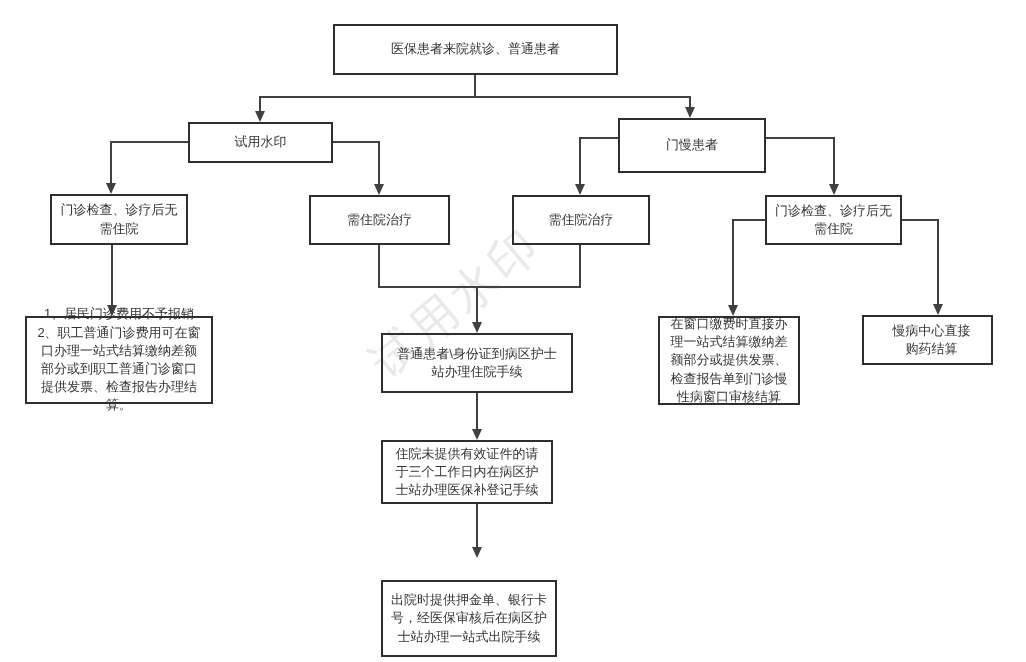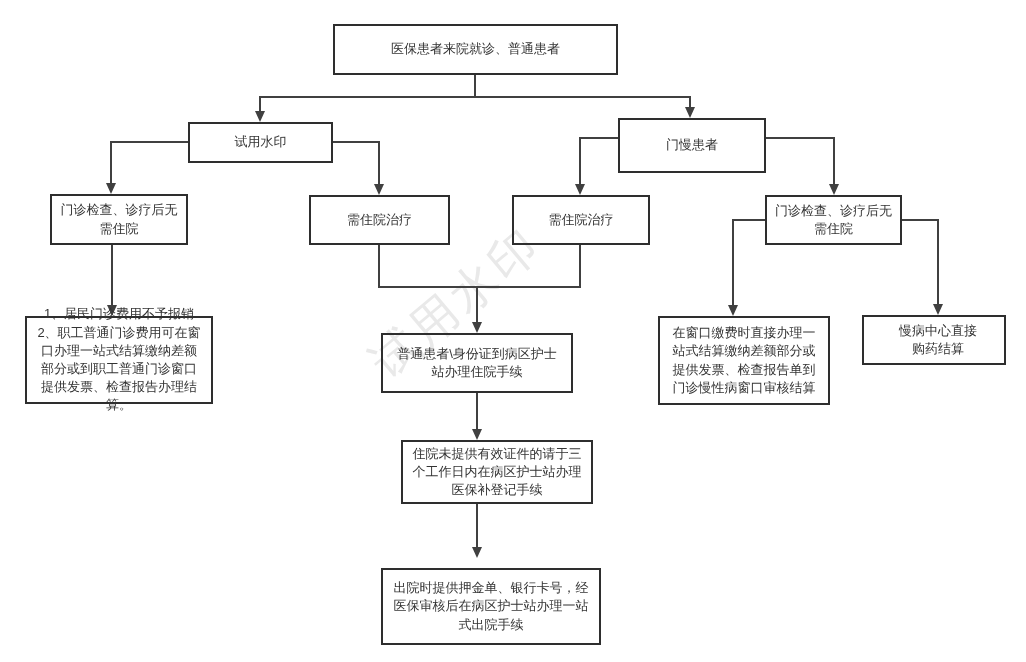--- a/index.html
+++ b/index.html
@@ -84,22 +84,22 @@
 
   <div class="node" style="left:512px;top:195px;width:138px;height:50px;">需住院治疗</div>
 
   <div class="node" style="left:765px;top:195px;width:137px;height:50px;">门诊检查、诊疗后无需住院</div>
 
   <div class="node pre" style="left:25px;top:316px;width:188px;height:88px;">1、居民门诊费用不予报销
 2、职工普通门诊费用可在窗口办理一站式结算缴纳差额部分或到职工普通门诊窗口提供发票、检查报告办理结算。</div>
 
   <div class="node" style="left:381px;top:333px;width:192px;height:60px;">普通患者\身份证到病区护士站办理住院手续</div>
 
-  <div class="node" style="left:401px;top:440px;width:192px;height:64px;">住院未提供有效证件的请于三个工作日内在病区护士站办理医保补登记手续</div>
+  <div class="node" style="left:381px;top:440px;width:172px;height:64px;">住院未提供有效证件的请于三个工作日内在病区护士站办理医保补登记手续</div>
 
-  <div class="node" style="left:381px;top:568px;width:220px;height:77px;">出院时提供押金单、银行卡号，经医保审核后在病区护士站办理一站式出院手续</div>
+  <div class="node" style="left:381px;top:580px;width:176px;height:77px;">出院时提供押金单、银行卡号，经医保审核后在病区护士站办理一站式出院手续</div>
 
-  <div class="node" style="left:658px;top:316px;width:172px;height:89px;padding:3px 8px;">在窗口缴费时直接办理一站式结算缴纳差额部分或提供发票、检查报告单到门诊慢性病窗口审核结算</div>
+  <div class="node" style="left:658px;top:316px;width:142px;height:89px;padding:3px 8px;">在窗口缴费时直接办理一站式结算缴纳差额部分或提供发票、检查报告单到门诊慢性病窗口审核结算</div>
 
-  <div class="node pre" style="left:862px;top:315px;width:144px;height:50px;padding-left:16px;">慢病中心直接
+  <div class="node pre" style="left:862px;top:315px;width:131px;height:50px;padding-left:16px;">慢病中心直接
 购药结算</div>
 
 </div>
 
 </body></html>

